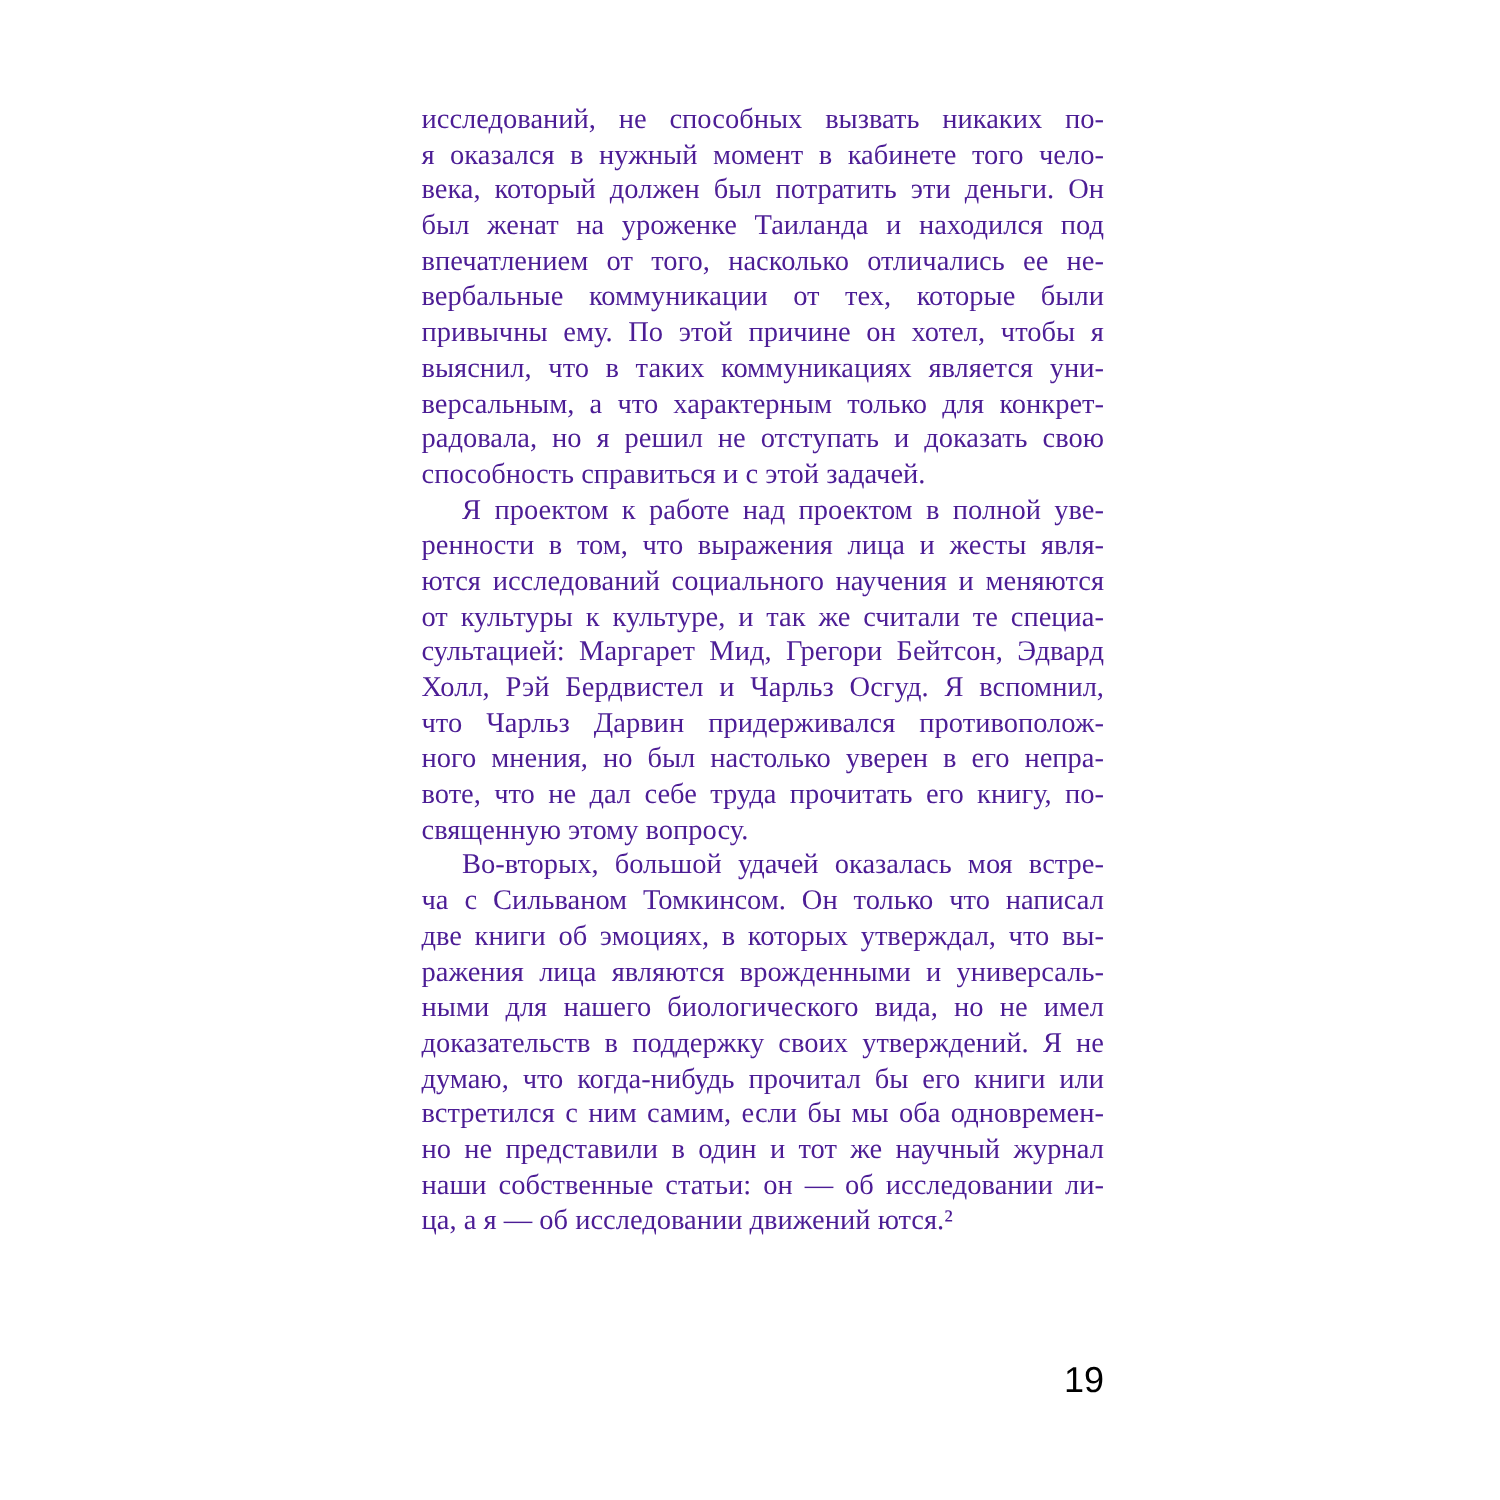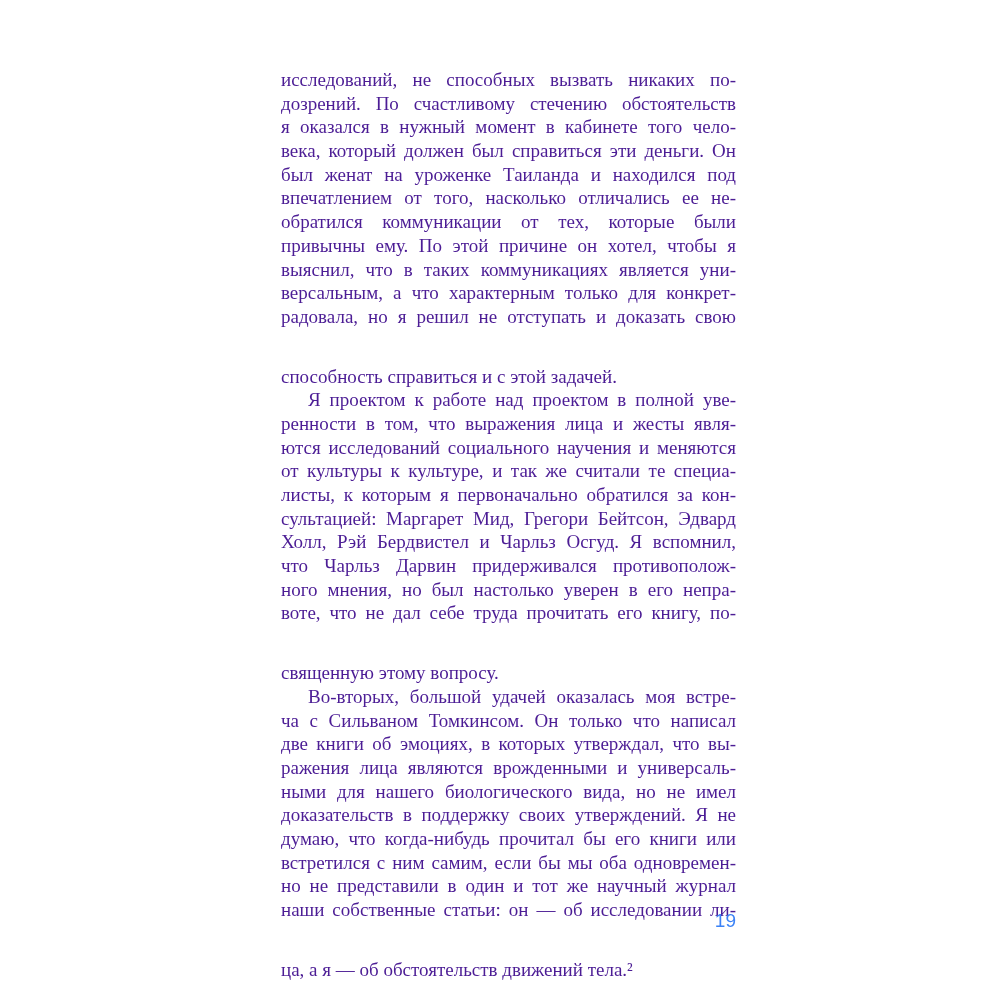--- a/index.html
+++ b/index.html
@@ -35,77 +35,74 @@
   }
   .line {
     text-align: justify;
     text-align-last: justify;
     white-space: normal;
     height: 23.7px;
     overflow: visible;
   }
   .line.last {
     text-align-last: left;
-    margin-top: 36px;
   }
   .line.indent {
     text-indent: 27px;
   }
   .page-number {
     position: absolute;
     left: 281px;
     top: 909px;
     width: 455px;
     text-align: right;
     font-family: "Liberation Sans", "DejaVu Sans", sans-serif;
-    font-size: 19px;
+    font-size: 24px;
     line-height: 24px;
-    color: #3b82f6;
+    color: #000000;
   }
 </style>
 </head>
 <body>
 
 <div class="book-page">
   <div class="text-block">
       <div class="paragraph">
         <div class="line">исследований, не способных вызвать никаких по-</div>
-        <div class="line">дозрений. По счастливому стечению обстоятельств</div>
         <div class="line">я оказался в нужный момент в кабинете того чело-</div>
-        <div class="line">века, который должен был справиться эти деньги. Он</div>
+        <div class="line">века, который должен был потратить эти деньги. Он</div>
         <div class="line">был женат на уроженке Таиланда и находился под</div>
         <div class="line">впечатлением от того, насколько отличались ее не-</div>
-        <div class="line">обратился коммуникации от тех, которые были</div>
+        <div class="line">вербальные коммуникации от тех, которые были</div>
         <div class="line">привычны ему. По этой причине он хотел, чтобы я</div>
         <div class="line">выяснил, что в таких коммуникациях является уни-</div>
         <div class="line">версальным, а что характерным только для конкрет-</div>
         <div class="line">радовала, но я решил не отступать и доказать свою</div>
         <div class="line last">способность справиться и с этой задачей.</div>
       </div>
       <div class="paragraph">
         <div class="line indent">Я проектом к работе над проектом в полной уве-</div>
         <div class="line">ренности в том, что выражения лица и жесты явля-</div>
         <div class="line">ются исследований социального научения и меняются</div>
         <div class="line">от культуры к культуре, и так же считали те специа-</div>
-        <div class="line">листы, к которым я первоначально обратился за кон-</div>
         <div class="line">сультацией: Маргарет Мид, Грегори Бейтсон, Эдвард</div>
         <div class="line">Холл, Рэй Бердвистел и Чарльз Осгуд. Я вспомнил,</div>
         <div class="line">что Чарльз Дарвин придерживался противополож-</div>
         <div class="line">ного мнения, но был настолько уверен в его непра-</div>
         <div class="line">воте, что не дал себе труда прочитать его книгу, по-</div>
         <div class="line last">священную этому вопросу.</div>
       </div>
       <div class="paragraph">
         <div class="line indent">Во-вторых, большой удачей оказалась моя встре-</div>
         <div class="line">ча с Сильваном Томкинсом. Он только что написал</div>
         <div class="line">две книги об эмоциях, в которых утверждал, что вы-</div>
         <div class="line">ражения лица являются врожденными и универсаль-</div>
         <div class="line">ными для нашего биологического вида, но не имел</div>
         <div class="line">доказательств в поддержку своих утверждений. Я не</div>
         <div class="line">думаю, что когда-нибудь прочитал бы его книги или</div>
         <div class="line">встретился с ним самим, если бы мы оба одновремен-</div>
         <div class="line">но не представили в один и тот же научный журнал</div>
         <div class="line">наши собственные статьи: он — об исследовании ли-</div>
-        <div class="line last">ца, а я — об обстоятельств движений тела.²</div>
+        <div class="line last">ца, а я — об исследовании движений ются.²</div>
       </div>
     </div>
   <div class="page-number">19</div>
 </div>
 
 </body></html>

